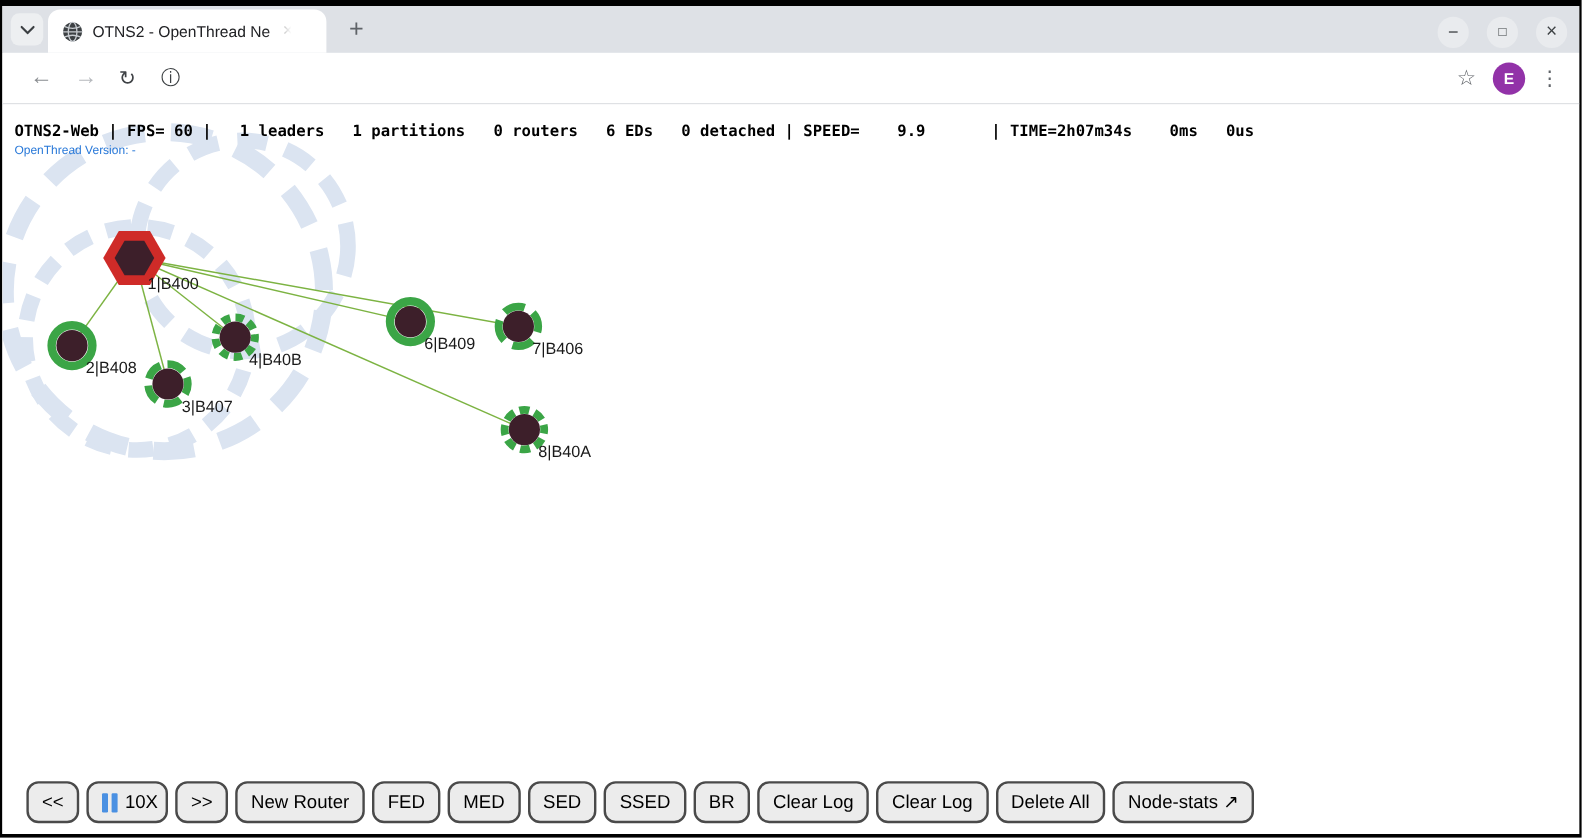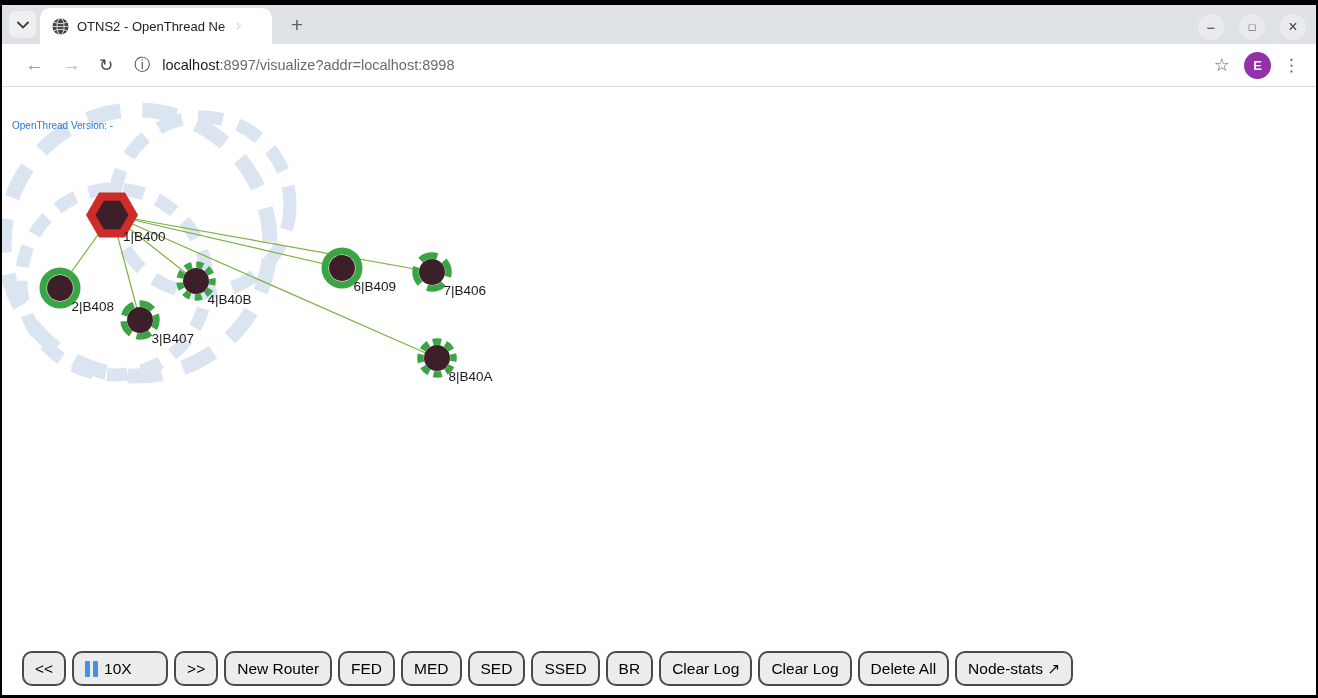--- a/index.html
+++ b/index.html
@@ -39,21 +39,21 @@
 
   
   .content { position:relative; flex:1; background:#fff; overflow:hidden; }
   svg.net { position:absolute; left:0; top:0; }
   .statusline { position:absolute; left:10px; top:15px; font-family:"DejaVu Sans Mono", monospace; font-weight:bold; font-size:13px; color:#000; white-space:pre; z-index:2; }
   .version { position:absolute; left:10px; top:33px; font-size:10px; color:#2878d8; z-index:2; cursor:pointer; }
 
   
   .btoolbar { position:absolute; left:20px; bottom:9px; display:flex; gap:6px; z-index:3; }
   .tbtn { height:35px; padding:0 11px; background:#ececec; border:2.5px solid #4a4a4a; border-radius:10px; font-family:"Liberation Sans", sans-serif; font-size:15.5px; color:#000; display:inline-flex; align-items:center; cursor:pointer; white-space:nowrap; }
-  .tbtn.speed { width:96px; justify-content:flex-start; }
+  .tbtn.speed { width:68px; justify-content:flex-start; }
   .pause-icon { display:inline-flex; gap:3px; margin-right:6px; }
   .pause-icon .pbar { width:5px; height:16px; background:#4a90e2; border-radius:1px; display:inline-block; }
 </style>
 </head>
 <body>
 
 <div class="window">
 
   <div class="tabstrip">
     <div class="tab-search">
@@ -79,21 +79,20 @@
       <div class="wc cls">×</div>
     </div>
   </div>
 
   <div class="toolbar">
     <span class="navicon back">←</span>
     <span class="navicon fwd">→</span>
     <span class="navicon reload">↻</span>
     <div class="addr">
       <span class="info">ⓘ</span>
-      <span class="url"><span class="host">localhost</span><span class="rest">:8997/visualize?addr=localhost:8998</span></span>
     </div>
     <span class="star">☆</span>
     <div class="avatar">E</div>
     <span class="kebab">⋮</span>
   </div>
 
   <div class="content">
     <svg class="net" width="1318" height="608">
         <circle cx="112" cy="195" r="93" fill="none" stroke="#dbe4f1" stroke-width="13" stroke-dasharray="21 14" stroke-dashoffset="8"></circle>
         <circle cx="135" cy="156" r="133" fill="none" stroke="#dbe4f1" stroke-width="15" stroke-dasharray="34 22" stroke-dashoffset="40"></circle>
@@ -119,20 +118,21 @@
         <circle cx="340" cy="181" r="17" fill="none" stroke="#3ba546" stroke-width="7"></circle>
         <circle cx="340" cy="181" r="13" fill="#3d1f2a"></circle>
         <text x="351.5" y="204" fill="#1a1a1a" font-size="13.5" font-family="&quot;Liberation Sans&quot;, sans-serif">6|B409</text>
         <circle cx="430" cy="185" r="16.5" fill="none" stroke="#3ba546" stroke-width="6.5" stroke-dasharray="17.9 8" stroke-dashoffset="13"></circle>
         <circle cx="430" cy="185" r="13" fill="#3d1f2a"></circle>
         <text x="441.5" y="208" fill="#1a1a1a" font-size="13.5" font-family="&quot;Liberation Sans&quot;, sans-serif">7|B406</text>
         <circle cx="435" cy="271" r="16.5" fill="none" stroke="#3ba546" stroke-width="6.5" stroke-dasharray="8.4 4.6" stroke-dashoffset="5"></circle>
         <circle cx="435" cy="271" r="13" fill="#3d1f2a"></circle>
         <text x="446.5" y="294" fill="#1a1a1a" font-size="13.5" font-family="&quot;Liberation Sans&quot;, sans-serif">8|B40A</text>
       </svg>
+    <div class="statusline">OTNS2-Web | FPS= 60 |   1 leaders   1 partitions   0 routers   6 EDs   0 detached | SPEED=    9.9       | TIME=2h07m34s    0ms   0us</div>
     <div class="version">OpenThread Version: -</div>
 
     <div class="btoolbar">
       <button class="tbtn">&lt;&lt;</button>
       <button class="tbtn speed">
         <span class="pause-icon">
             <span class="pbar"></span>
             <span class="pbar"></span>
           </span>
         <span>10X</span>

